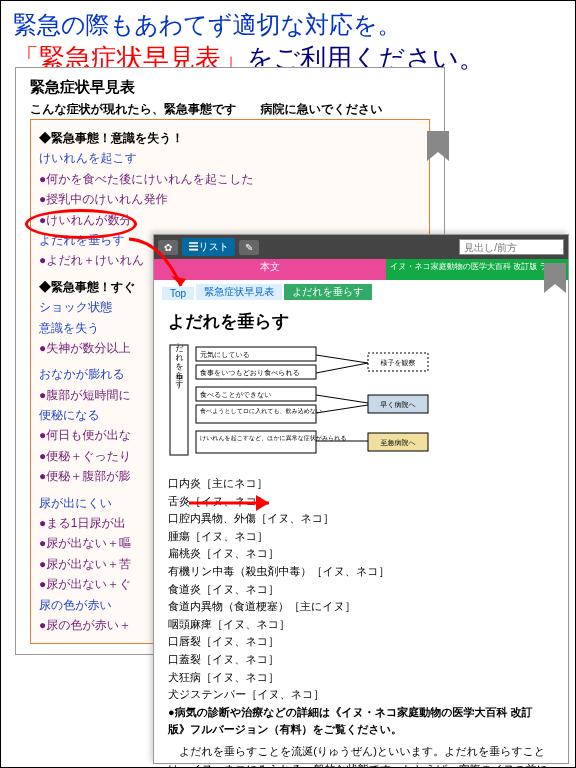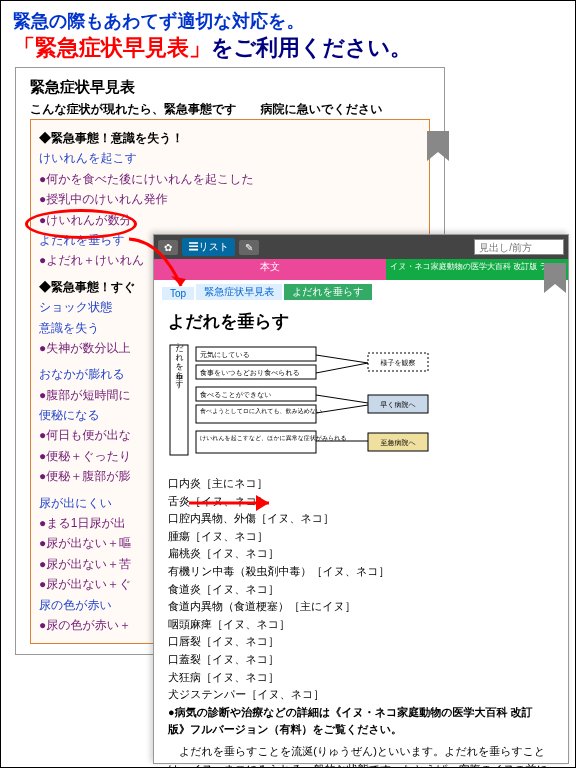--- a/index.html
+++ b/index.html
@@ -1,36 +1,36 @@
 <!DOCTYPE html>
 <html><head>
 <meta charset="utf-8">
 <style>
 *{box-sizing:border-box;margin:0;padding:0}
 body{width:576px;height:768px;background:#fff;font-family:sans-serif;position:relative;overflow:hidden;border:1px solid #000}
-.h1{color:#0033cc;font-size:18px;font-weight:bold;padding:8px 12px 0}
-.h2{font-size:22px;font-weight:bold;padding:0 12px 6px}
+.h1{color:#0033cc;font-size:24px;font-weight:normal;padding:8px 12px 0}
+.h2{font-size:26px;font-weight:normal;padding:0 12px 6px}
 .h2 .red{color:#ff0000}
 .h2 .black{color:#000080}
 .bg{position:absolute;top:66px;left:14px;width:430px;border:1px solid #999;background:#fff;padding:10px 14px}
 .bg .t{font-size:15px;font-weight:bold;margin-bottom:4px}
 .bg .sub{font-size:12px;font-weight:bold;margin-bottom:1px}
 .box{border:1px solid #e08030;background:#fffaf5;padding:8px;font-size:12px;line-height:1.7}
 .sh{color:#000;font-weight:bold}
 .lk{color:#2244cc}
 .li{color:#701a75}
 .circle{position:absolute;top:208px;left:24px;width:112px;height:30px;border:3px solid #ff0000;border-radius:50%/50%;z-index:5}
 .arrow{position:absolute;top:230px;left:120px;width:80px;height:80px;z-index:5}
 .arrow svg{width:100%;height:100%}
 .fg{position:absolute;top:233px;left:152px;width:416px;height:530px;border:1px solid #999;background:#fff;box-shadow:-2px -2px 6px rgba(0,0,0,.2)}
 .tb{height:24px;background:#444;display:flex;align-items:center;gap:4px;padding:0 4px;font-size:10px;color:#fff}
 .tb .b{background:#666;padding:2px 6px;border-radius:2px}
 .tb .b.bl{background:#0369a1}
 .tb .sp{flex:1}
-.tb input{width:90px;height:16px;font-size:10px;border:1px solid #888;padding:0 4px}
+.tb input{width:105px;height:16px;font-size:10px;border:1px solid #888;padding:0 4px}
 .hdr{height:21px;background:#ec4899;color:#fff;font-size:10px;text-align:center;line-height:16px;display:flex}
 .hdr .l{flex:1}
 .hdr .r{background:#1a4;font-size:8px;padding:0 4px}
 .bc{height:20px;display:flex;align-items:flex-end;font-size:10px;padding:0 8px;gap:2px}
 .bc .c{color:#06c;background:#def;padding:1px 8px;position:relative}
 .bc .c.cur{background:#3a6;color:#fff}
 .ttl{font-size:17px;font-weight:bold;padding:10px 14px 6px}
 .fc{padding:4px 14px 8px}
 .fc svg{width:280px;height:120px}
 .ar2{position:absolute;top:248px;left:30px;width:100px;height:40px;z-index:6}

